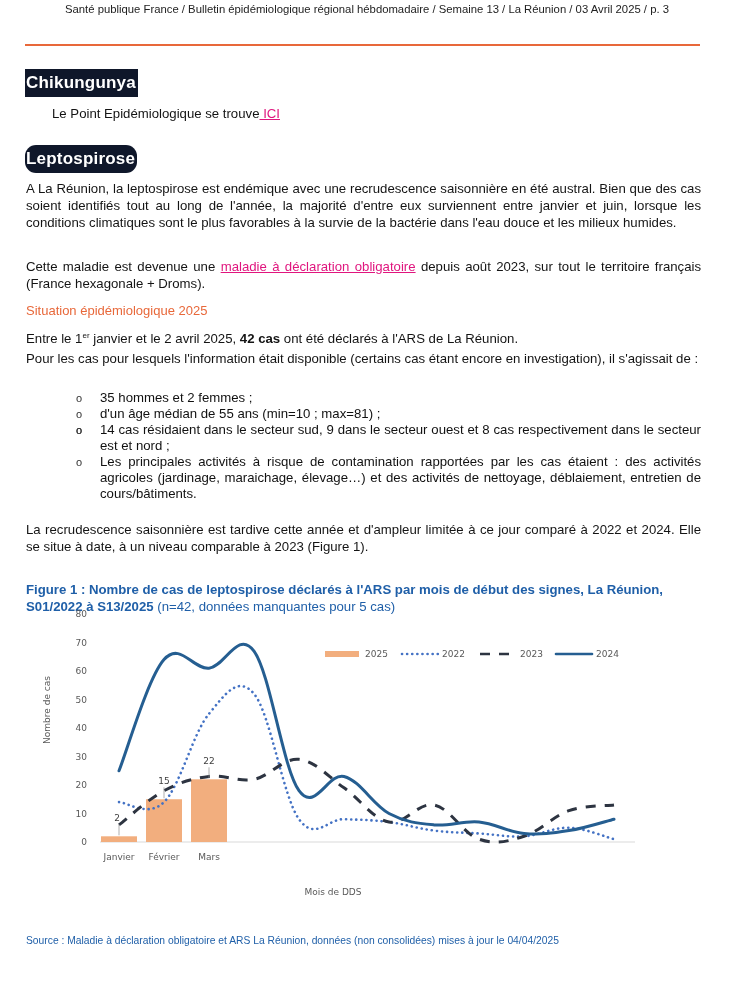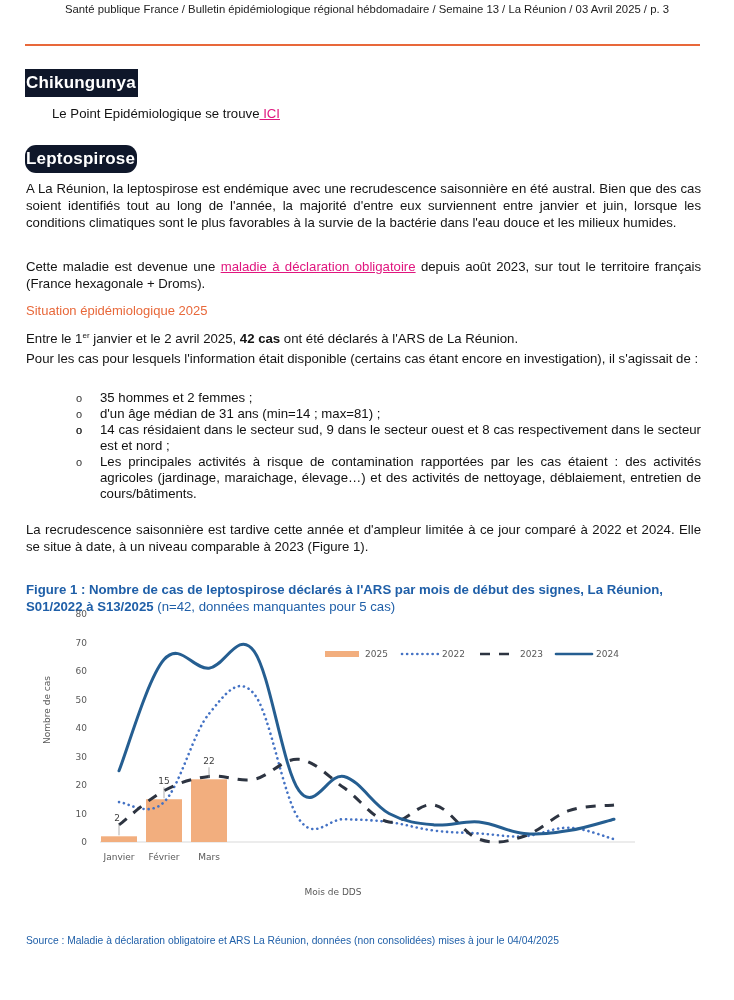--- a/index.html
+++ b/index.html
@@ -45,21 +45,21 @@
 <div class="subhead" style="top:303px;">Situation épidémiologique 2025</div>
 
 <div class="para" style="top:327px;">
   <span>Entre le 1</span><sup style="font-size:8px;">er</sup><span> janvier et le 2 avril 2025, </span><b>42 cas</b><span> ont été déclarés à l'ARS de La Réunion.</span>
 </div>
 
 <div class="para" style="top:350px;">Pour les cas pour lesquels l'information était disponible (certains cas étant encore en investigation), il s'agissait de :</div>
 
 <ul class="bul" style="top:390px;">
   <li><span class="b">o</span><span>35 hommes et 2 femmes ;</span></li>
-  <li><span class="b">o</span><span>d'un âge médian de 31 ans (min=14 ; max=81) ;</span></li>
+  <li><span class="b">o</span><span>d'un âge médian de 55 ans (min=10 ; max=81) ;</span></li>
   <li><span class="b">o</span></li>
   <li><span class="b">o</span><span>14 cas résidaient dans le secteur sud, 9 dans le secteur ouest et 8 cas respectivement dans le secteur est et nord ;</span></li>
   <li><span class="b">o</span><span>Les principales activités à risque de contamination rapportées par les cas étaient : des activités agricoles (jardinage, maraichage, élevage…) et des activités de nettoyage, déblaiement, entretien de cours/bâtiments.</span></li>
 </ul>
 
 <div class="para" style="top:521px;">La recrudescence saisonnière est tardive cette année et d'ampleur limitée à ce jour comparé à 2022 et 2024. Elle se situe à date, à un niveau comparable à 2023 (Figure 1).</div>
 
 <div class="figcap" style="top:561px;margin-top:20px;">
   <b>Figure 1 : Nombre de cas de leptospirose déclarés à l'ARS par mois de début des signes, La Réunion, S01/2022 à S13/2025</b><span> (n=42, données manquantes pour 5 cas)</span>
 </div>

